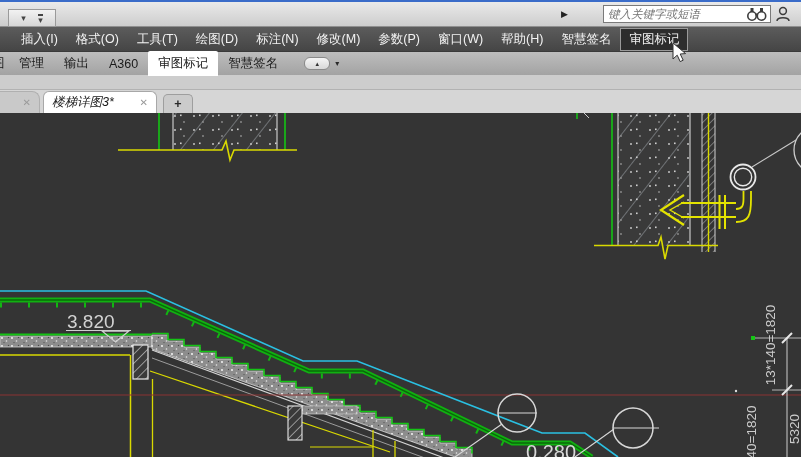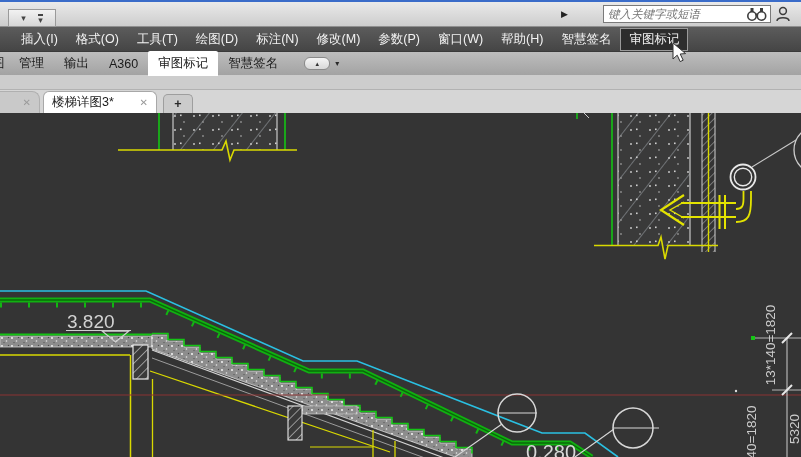--- a/index.html
+++ b/index.html
@@ -44,21 +44,21 @@
   .mini-caret{font-size:8px;color:#2a2a2a;}
 
   .ribbon-strip{height:15px;background:#cdcdcd;border-bottom:1px solid #b2b2b2;}
 
   
   .filetabs{height:23px;background:#d6d6d6;display:flex;align-items:flex-end;position:relative;}
   .ftab{height:22px;display:flex;align-items:center;font-size:12.5px;color:#1a1a1a;}
   .ftab.partial{width:46px;background:#c9c9c9;border:1px solid #b0b0b0;border-bottom:none;
                 border-radius:0 8px 0 0;justify-content:flex-end;padding-right:8px;margin-left:-6px;}
   .ftab.active{width:114px;background:#fff;border:1px solid #a8a8a8;border-bottom:none;
-               border-radius:6px 6px 0 0;margin-left:3px;padding:0 8px;justify-content:space-between;}
+               border-radius:6px 6px 0 0;margin-left:3px;padding:0 8px;justify-content:space-between;font-style:italic;}
   .ftab .x{color:#9a9a9a;font-size:10px;}
   .ftab.newtab{width:30px;background:#cbcbcb;border:1px solid #9e9e9e;border-bottom:none;
                border-radius:5px 5px 0 0;margin-left:6px;justify-content:center;height:19px;
                font-weight:bold;color:#2a2a2a;}
 
   
   .canvas{position:absolute;left:0;top:113px;width:801px;height:344px;background:#343434;}
   .cursor{position:absolute;left:672px;top:42px;z-index:20;}
 </style>
 </head>

